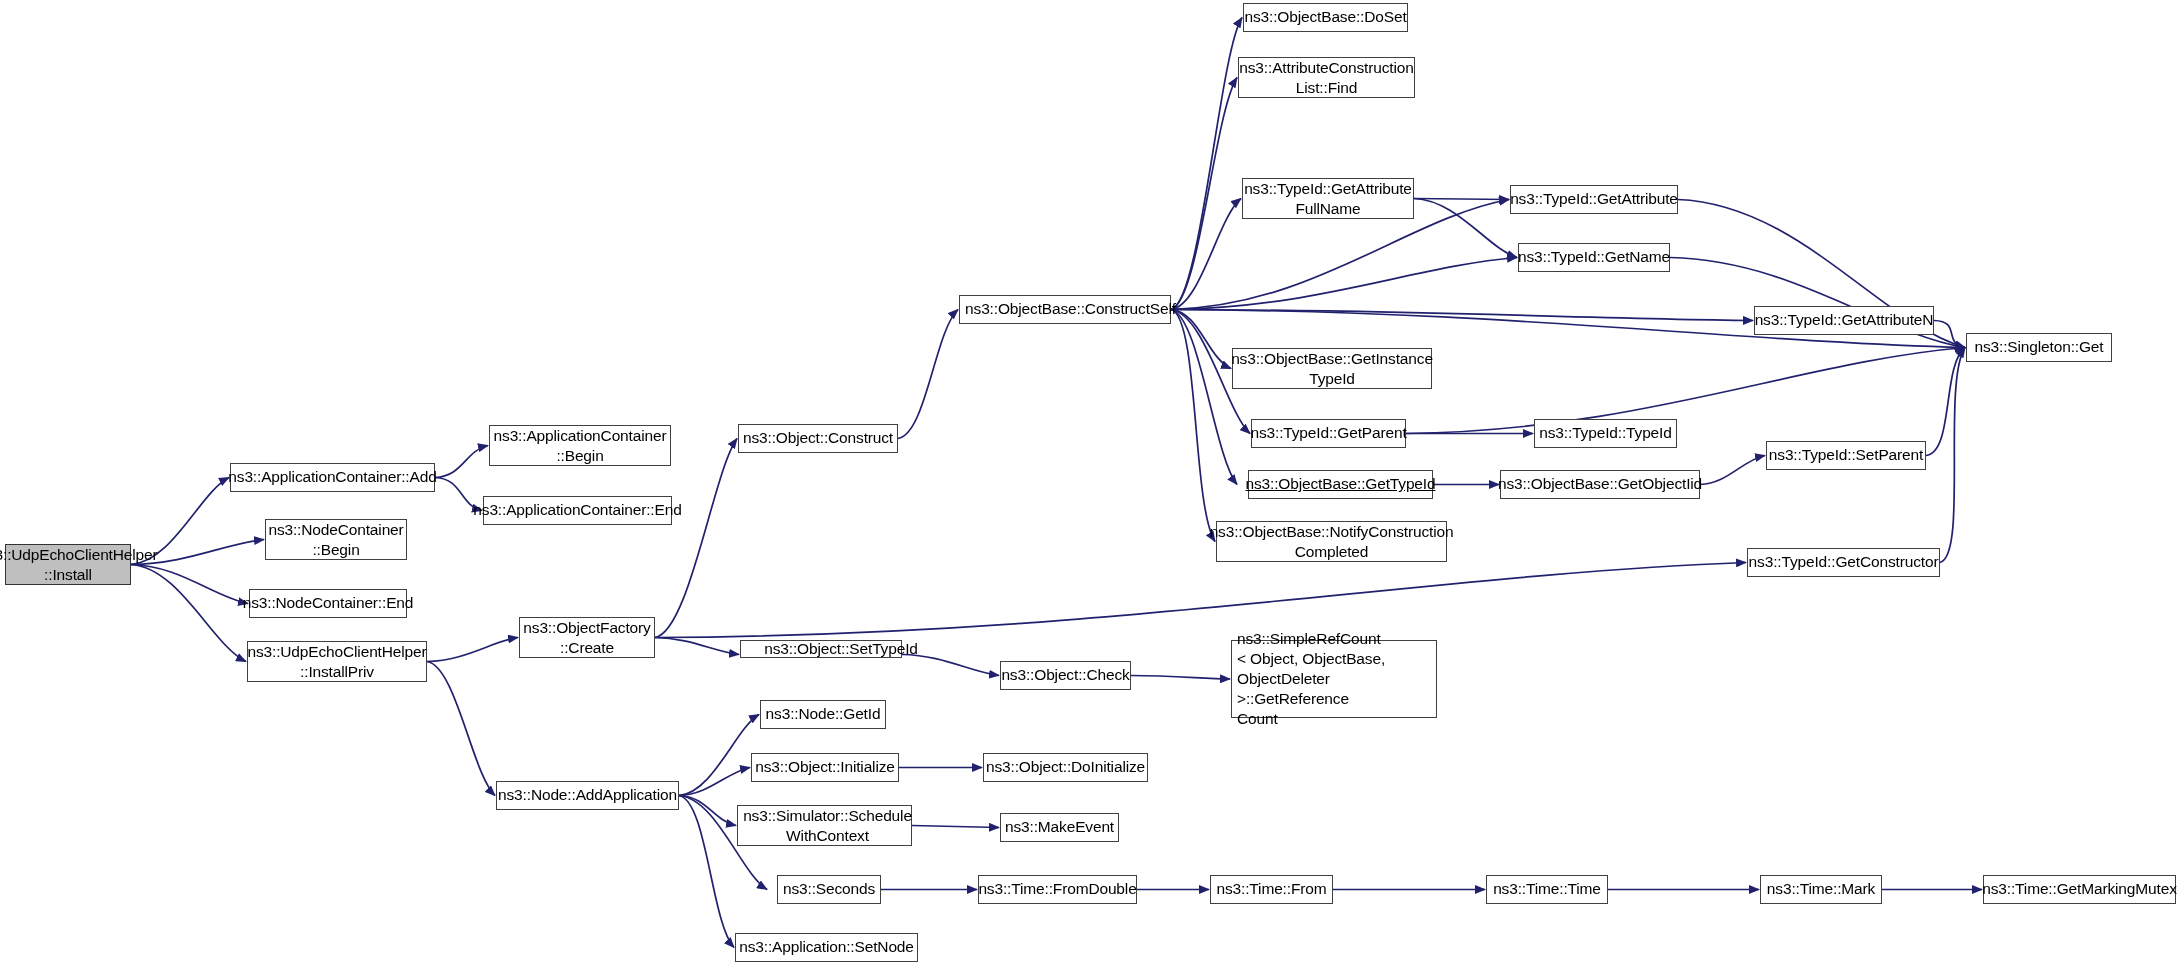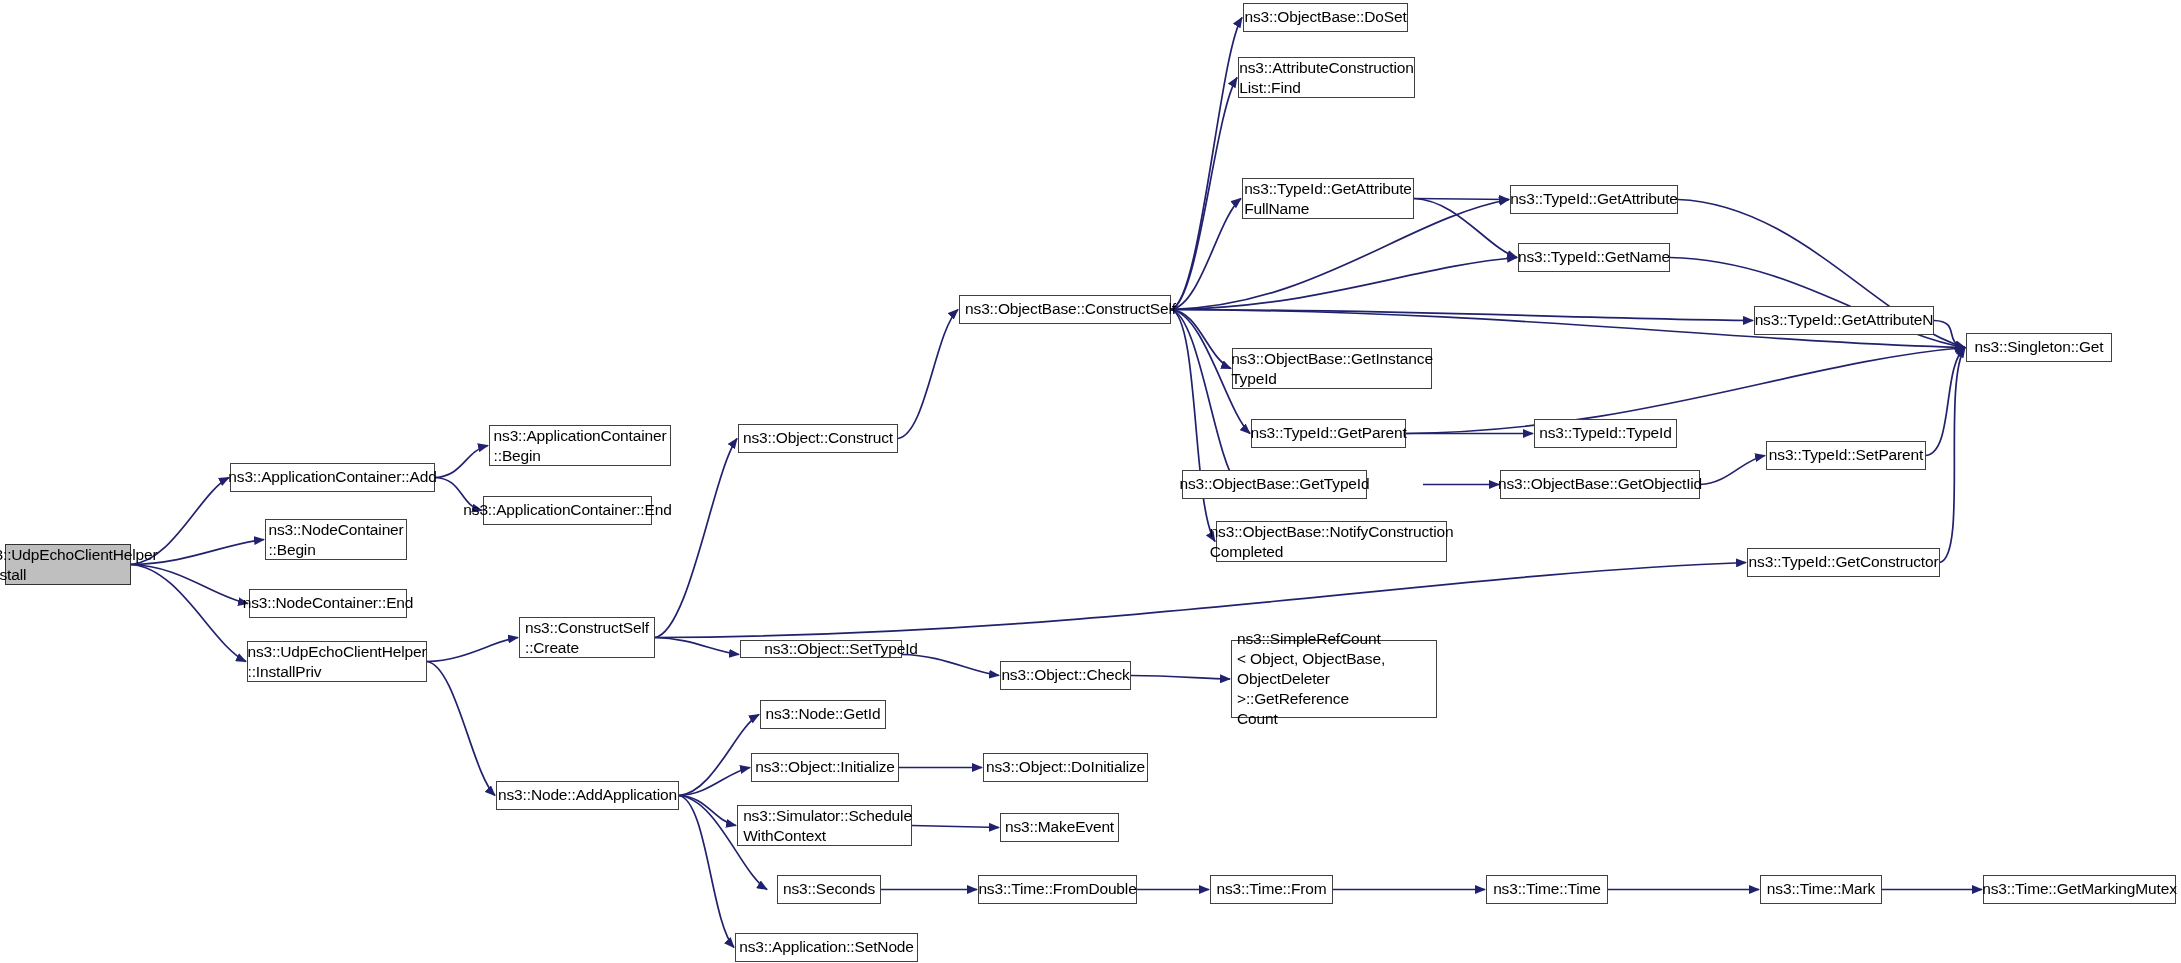--- a/index.html
+++ b/index.html
@@ -27,21 +27,21 @@
     position: absolute;
     box-sizing: border-box;
     border: 1.6px solid #404040;
     background: #ffffff;
     color: #000000;
     font-size: 15.5px;
     line-height: 1.18;
     display: flex;
     align-items: center;
     justify-content: center;
-    text-align: left;
+    text-align: center;
     padding: 2px 5px;
     white-space: pre-line;
     letter-spacing: -0.15px;
   }
   .node.root {
     background: #bfbfbf;
     border-color: #333333;
   }
   .node.multiline {
     line-height: 1.28;
@@ -105,39 +105,39 @@
       <path d="M1333,889.5 L1485,889.5" fill="none" stroke="#21216e" stroke-width="1.7" marker-end="url(#ah)"></path>
       <path d="M1608,889.5 L1759,889.5" fill="none" stroke="#21216e" stroke-width="1.7" marker-end="url(#ah)"></path>
       <path d="M1882,889.5 L1982,889.5" fill="none" stroke="#21216e" stroke-width="1.7" marker-end="url(#ah)"></path>
     </svg>
   <div id="node-layer">
       <div class="node root multiline" style="left: 5px; top: 544px; width: 126px; height: 41px; background: rgb(191, 191, 191);">ns3::UdpEchoClientHelper
 ::Install</div>
       <div class="node" style="left: 230px; top: 463px; width: 205px; height: 29px;">ns3::ApplicationContainer::Add</div>
       <div class="node multiline" style="left: 489px; top: 425px; width: 182px; height: 41px;">ns3::ApplicationContainer
 ::Begin</div>
-      <div class="node" style="left: 483px; top: 496px; width: 169px; height: 29px;">ns3::ApplicationContainer::End</div>
+      <div class="node" style="left: 483px; top: 496px; width: 189px; height: 29px;">ns3::ApplicationContainer::End</div>
       <div class="node multiline" style="left: 265px; top: 519px; width: 142px; height: 41px;">ns3::NodeContainer
 ::Begin</div>
       <div class="node" style="left: 249px; top: 589px; width: 158px; height: 29px;">ns3::NodeContainer::End</div>
       <div class="node multiline" style="left: 247px; top: 641px; width: 180px; height: 41px;">ns3::UdpEchoClientHelper
 ::InstallPriv</div>
-      <div class="node multiline" style="left: 519px; top: 617px; width: 136px; height: 41px;">ns3::ConstructSelf
+      <div class="node multiline" style="left: 519px; top: 617px; width: 136px; height: 41px;">ns3::ObjectFactory
 ::Create</div>
       <div class="node" style="left: 738px; top: 424px; width: 160px; height: 29px;">ns3::Object::Construct</div>
       <div class="node" style="left: 959px; top: 295px; width: 212px; height: 29px; padding-left: 16px;">ns3::ObjectBase::ConstructSelf</div>
       <div class="node" style="left: 1243px; top: 3px; width: 165px; height: 29px;">ns3::ObjectBase::DoSet</div>
       <div class="node multiline" style="left: 1238px; top: 57px; width: 177px; height: 41px;">ns3::AttributeConstruction
 List::Find</div>
       <div class="node multiline" style="left: 1242px; top: 178px; width: 172px; height: 41px;">ns3::TypeId::GetAttribute
 FullName</div>
       <div class="node multiline" style="left: 1232px; top: 348px; width: 200px; height: 41px;">ns3::ObjectBase::GetInstance
 TypeId</div>
       <div class="node" style="left: 1251px; top: 419px; width: 155px; height: 29px;">ns3::TypeId::GetParent</div>
-      <div class="node" style="left: 1182px; top: 470px; width: 185px; height: 29px;">ns3::ObjectBase::GetTypeId</div>
+      <div class="node" style="left: 1248px; top: 470px; width: 185px; height: 29px; text-decoration: underline;">ns3::ObjectBase::GetTypeId</div>
       <div class="node multiline" style="left: 1216px; top: 521px; width: 231px; height: 41px;">ns3::ObjectBase::NotifyConstruction
 Completed</div>
       <div class="node" style="left: 1510px; top: 185px; width: 168px; height: 29px;">ns3::TypeId::GetAttribute</div>
       <div class="node" style="left: 1518px; top: 243px; width: 152px; height: 29px;">ns3::TypeId::GetName</div>
       <div class="node" style="left: 1754px; top: 306px; width: 180px; height: 29px;">ns3::TypeId::GetAttributeN</div>
       <div class="node" style="left: 1534px; top: 419px; width: 143px; height: 29px;">ns3::TypeId::TypeId</div>
       <div class="node" style="left: 1500px; top: 470px; width: 200px; height: 29px;">ns3::ObjectBase::GetObjectIid</div>
       <div class="node" style="left: 1766px; top: 441px; width: 160px; height: 29px;">ns3::TypeId::SetParent</div>
       <div class="node" style="left: 1966px; top: 333px; width: 146px; height: 29px;">ns3::Singleton::Get</div>
       <div class="node" style="left: 1747px; top: 548px; width: 193px; height: 29px;">ns3::TypeId::GetConstructor</div>

